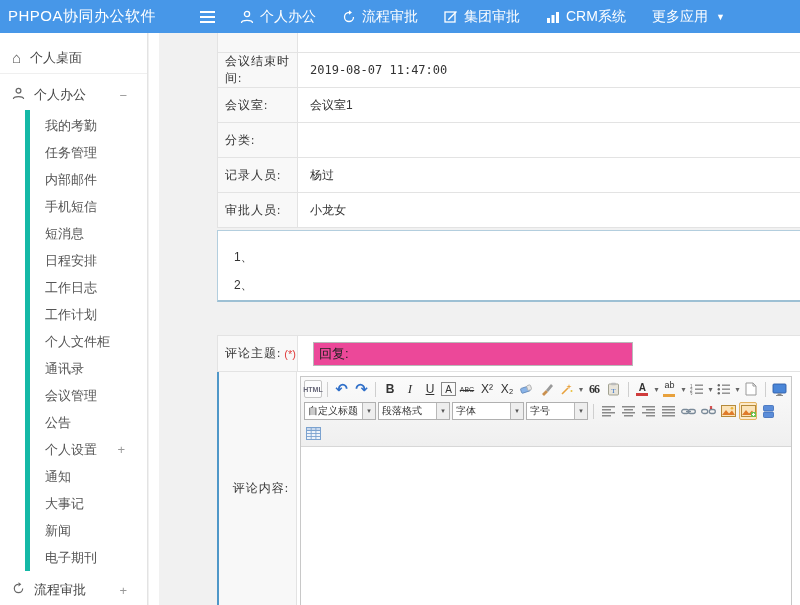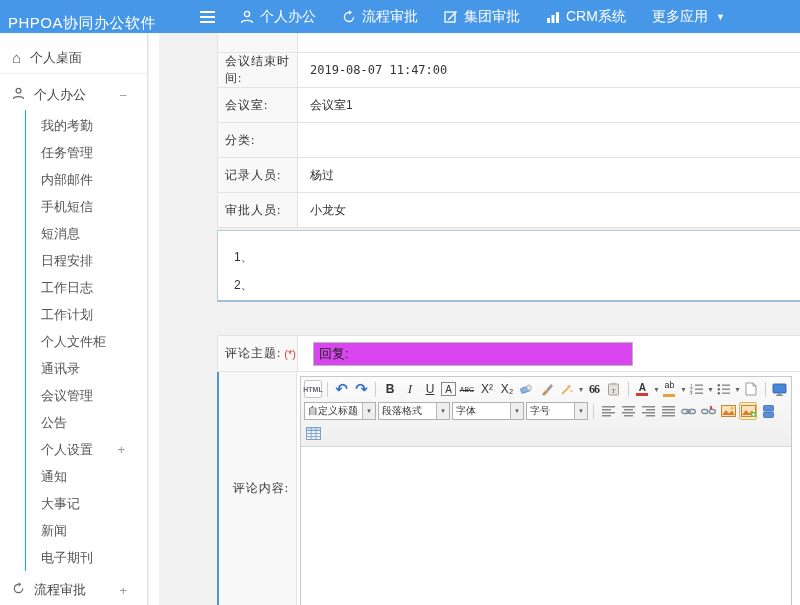--- a/index.html
+++ b/index.html
@@ -1,38 +1,38 @@
 <!DOCTYPE html>
 <html><head>
 <meta charset="utf-8">
 <style>
   * { margin:0; padding:0; box-sizing:border-box; }
   html,body { width:800px; height:605px; overflow:hidden; }
   body { font-family:"Liberation Sans","DejaVu Sans",sans-serif; background:#f1f1f1; }
   #page { position:relative; width:800px; height:605px; overflow:hidden; background:#f1f1f1; }
 
   
-  .topbar { position:absolute; top:0; left:0; width:800px; height:33px; background:#4797e8; display:flex; align-items:flex-end; color:#fff; }
+  .topbar { position:absolute; top:0; left:0; width:800px; height:33px; background:#4797e8; display:flex; align-items:center; color:#fff; }
   .topbar-title { font-size:15px; margin-left:8px; letter-spacing:.5px; }
   .hamburger-wrap { position:absolute; left:200px; top:9px; width:18px; height:14px; display:flex; align-items:center; cursor:pointer; }
   .hamburger { width:15px; height:2px; background:#fff; box-shadow:0 -5px 0 #fff, 0 5px 0 #fff; margin-top:1px; }
   .topnav { position:absolute; left:240px; top:0; height:33px; display:flex; align-items:center; gap:26px; }
   .topnav-item { display:flex; align-items:center; gap:6px; font-size:14px; cursor:pointer; white-space:nowrap; }
   .topnav-item svg { display:block; }
   .top-caret { font-size:9px; margin-left:2px; }
 
   
   .sidebar { position:absolute; top:33px; left:0; width:148px; height:572px; background:#fff; border-right:1px solid #e3e3e3; font-size:13px; color:#444; }
   .side-gutter { position:absolute; top:33px; left:149px; width:10px; height:572px; background:#fff; }
   .side-item { display:flex; align-items:center; height:28px; padding-left:12px; gap:9px; cursor:pointer; position:relative; }
   .side-item.desktop { margin-top:9px; border-bottom:1px solid #efefef; height:32px; }
   .side-item.group { margin-top:6px; height:30px; }
   .side-toggle { position:absolute; right:20px; color:#999; font-size:13px; }
   .home-glyph { font-size:15px; color:#555; line-height:1; }
-  .submenu { margin-left:25px; border-left:1px solid #14b8a6; padding-top:2px; }
+  .submenu { margin-left:25px; border-left:5px solid #14b8a6; padding-top:2px; }
   .sub-item { height:27px; display:flex; align-items:center; padding-left:15px; color:#555; cursor:pointer; position:relative; }
   .sub-item .side-toggle { right:22px; }
   .side-item.flow-group { margin-top:4px; }
 
   
   .main { position:absolute; top:33px; left:159px; width:641px; height:572px; background:#f1f1f1; overflow:hidden; }
 
   .panel { position:absolute; left:58px; width:600px; }
   .ftable { border-left:1px solid #e3e3e3; }
   .frow { display:flex; border-bottom:1px solid #e3e3e3; background:#fff; }
@@ -46,21 +46,21 @@
 
   
   #notes-box { top:197px; height:72px; background:#fff; border:1px solid #b3cede; border-bottom:2px solid #9dc0d4; padding:12px 0 0 16px; font-size:12px; color:#333; }
   #notes-box .note-line { height:28px; line-height:28px; }
 
   
   #comment-table { top:302px; height:270px; }
   #comment-table .subject-row { height:37px; border-top:1px solid #e3e3e3; }
   #comment-table .content-row { height:233px; border-bottom:none; }
   .required { color:#e03c3c; margin-left:3px; letter-spacing:0; font-family:"Liberation Sans",sans-serif; font-size:11px; }
-  .subject-input { margin-left:3px; width:320px; height:24px; border:1px solid #b9b9b9; font-size:13px; padding:0 5px; color:#222; background:#d946ef; font-family:"Liberation Sans",sans-serif; }
+  .subject-input { margin-left:3px; width:320px; height:24px; border:1px solid #b9b9b9; font-size:13px; padding:0 5px; color:#222; background:#ec4899; font-family:"Liberation Sans",sans-serif; }
   .content-row .fcell-label { border-left:2px solid #4f97c8; margin-left:-1px; justify-content:center; }
   .content-row .fcell-value { align-items:flex-start; padding-left:3px; padding-top:4px; }
 
   
   .editor { width:492px; border:1px solid #c8c8c8; background:#fff; }
   .toolbar { background:linear-gradient(#fbfbfb,#efefef); border-bottom:1px solid #d7d7d7; padding:1px 3px 2px 3px; }
   .tb-row { display:flex; align-items:center; height:22px; gap:2px; }
   .tb-sep { width:1px; height:15px; background:#cfcfcf; margin:0 3px; }
   .tb-btn { display:flex; align-items:center; justify-content:center; min-width:18px; height:18px; cursor:pointer; border:1px solid transparent; border-radius:2px; color:#333; }
   .tb-caret { font-size:8px; color:#666; margin-left:1px; cursor:pointer; }

